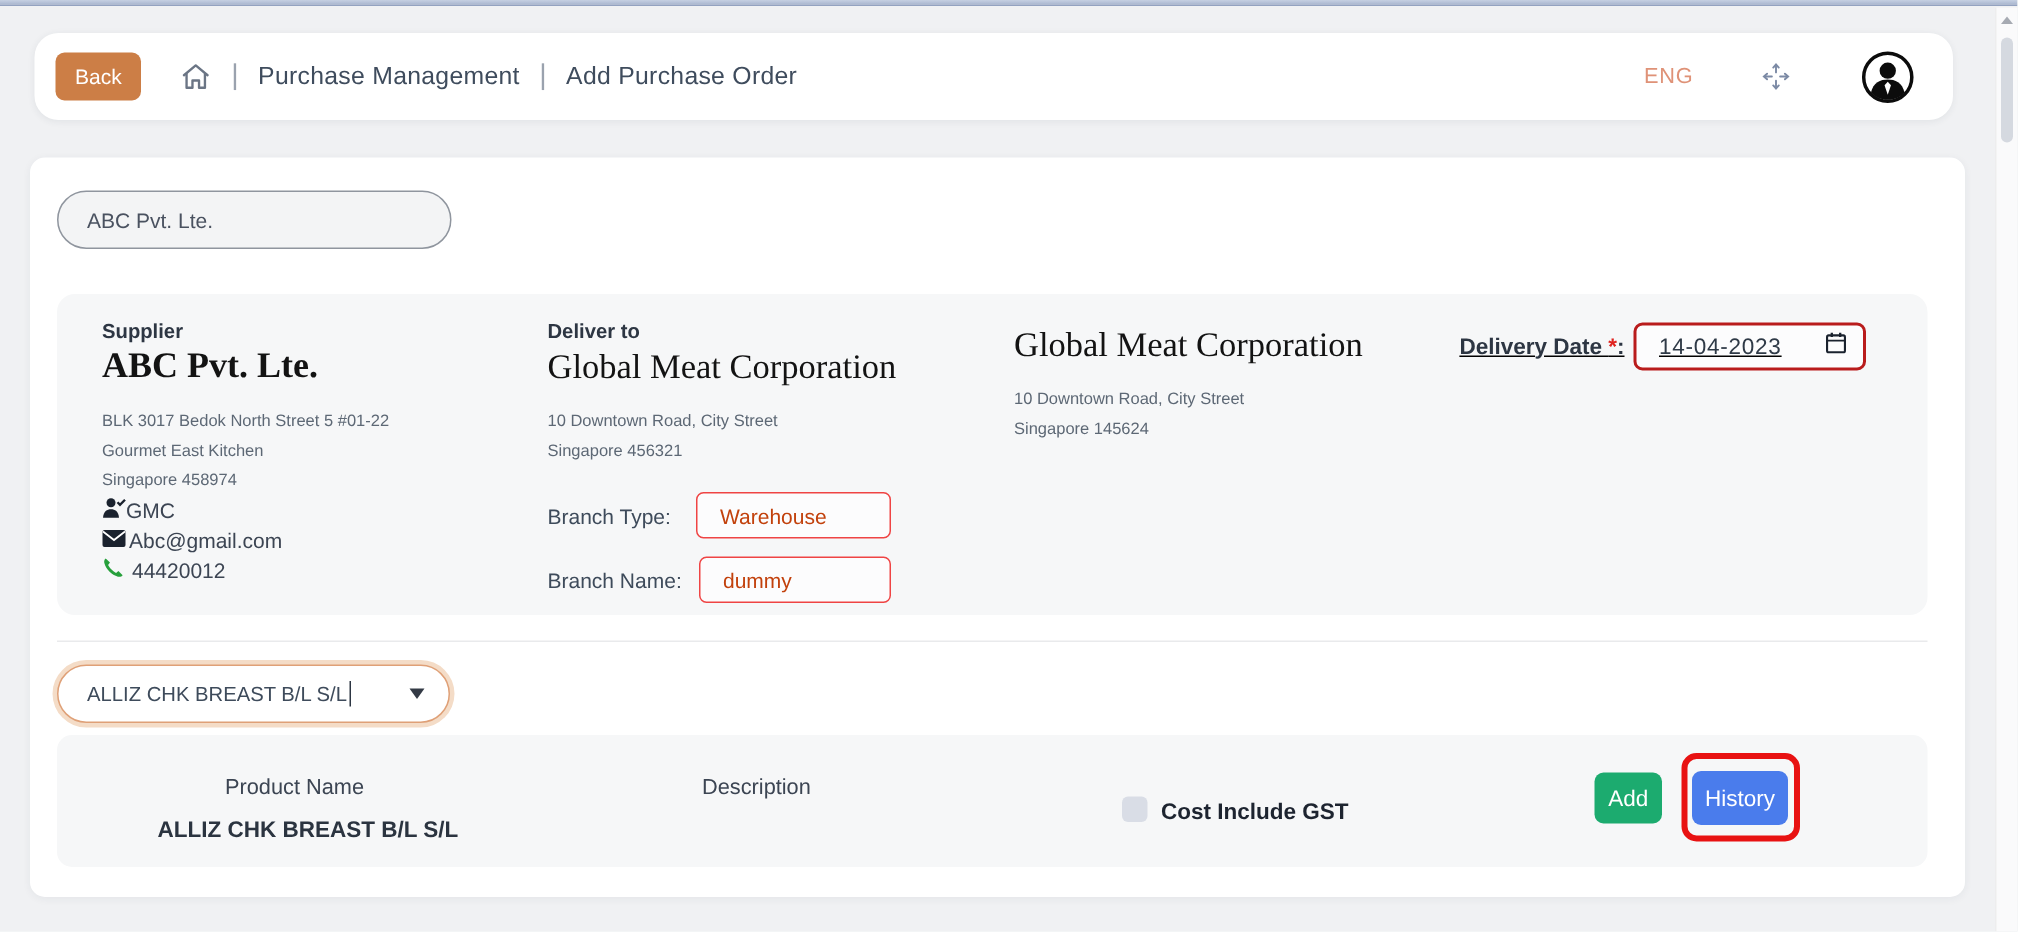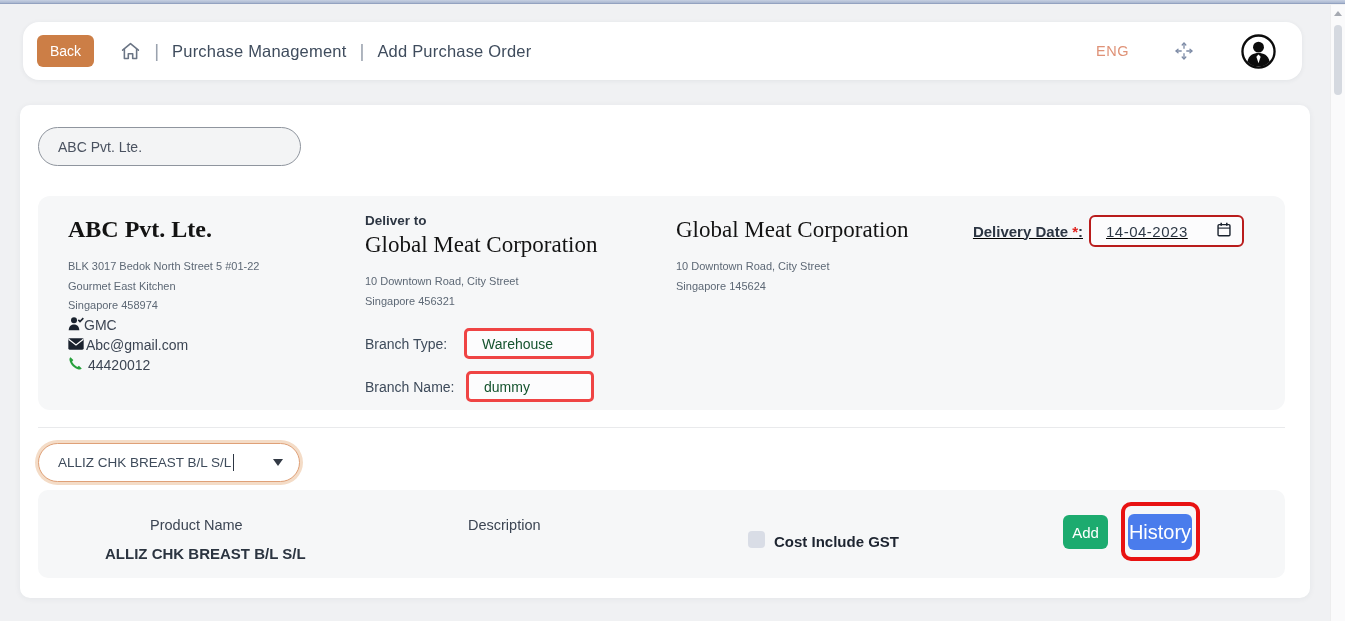--- a/index.html
+++ b/index.html
@@ -52,23 +52,23 @@
 
   .sup-col { position:absolute; left:30px; top:17px; }
   .sup-col .serif-name { font-size:24px; font-weight:bold; margin:3px 0 14px; }
   .icon-row { display:flex; align-items:center; font-size:14px; color:#3c4553; line-height:19.5px; }
   .icon-row svg { flex:0 0 auto; }
 
   .del-col { position:absolute; left:327px; top:17px; }
   .del-col .serif-name, .bil-col .serif-name { font-size:23px; font-weight:normal; margin:4px 0 14px; }
   .branch-row { display:flex; align-items:center; margin-top:12px; }
   .branch-row .b-label { font-size:14px; color:#3e4b5b; width:94px; }
-  .field-box { border:3px solid #ef4444; background:#fcfcfd; border-radius:5px;
+  .field-box { border:1px solid #ef4444; background:#fcfcfd; border-radius:5px;
     height:31px; display:flex; align-items:center; padding-left:15px;
-    font-size:14px; color:#14532d; }
+    font-size:14px; color:#c2410c; }
   .bt-box { width:130px; margin-left:5px; }
   .bn-box { width:128px; margin-left:7px; }
 
   .bil-col { position:absolute; left:638px; top:17px; }
 
   .dd-wrap { position:absolute; top:19px; right:41px; display:flex; align-items:center;text-decoration:underline; }
   .dd-label { font-size:15px; font-weight:bold; color:#2d3643; }
   .req { color:#e0231f; }
   .date-box { width:155px; height:32px; margin-left:6px; border:2px solid #b91c1c;
     background:#fcfcfd; border-radius:6px; display:flex; align-items:center;
@@ -94,21 +94,21 @@
   .ph-desc { left:430px; top:27px; }
   .pr-value { position:absolute; left:67px; top:55px; font-size:15px; font-weight:bold; color:#2b3440; }
   .gst-check { position:absolute; left:710px; top:41px; width:17px; height:17px;
     background:#d9dde6; border-radius:4px; cursor:pointer; }
   .gst-label { position:absolute; left:736px; top:43px; font-size:15px; font-weight:bold; color:#1d2430; }
   .add-btn { position:absolute; left:1025px; top:25px; width:45px; height:34px;
     background:#1cab6f; color:#fff; border:none; border-radius:6px;
     font-size:15px; font-family:inherit; cursor:pointer; }
   .hist-btn { position:absolute; left:1090px; top:24px; width:64px; height:36px;
     background:#4a7cec; color:#fff; border:none; border-radius:6px;
-    font-size:20px; font-family:inherit; cursor:pointer; }
+    font-size:15px; font-family:inherit; cursor:pointer; }
   .annotation { position:absolute; left:1083px; top:12px; width:79px; height:59px;
     border:4px solid #e81212; border-radius:10px; pointer-events:none; }
 </style>
 </head>
 <body>
 
 <div class="top-strip"></div>
 
 <div class="scrollbar">
   <div class="arrow-up"></div>
@@ -145,20 +145,21 @@
   </span>
 </div>
 
 <div class="main-card">
 
   <div class="customer-pill">ABC Pvt. Lte.</div>
 
   <div class="info-section">
 
     <div class="sup-col">
+      <div class="col-label">Supplier</div>
       <div class="serif-name">ABC Pvt. Lte.</div>
       <div class="addr">BLK 3017 Bedok North Street 5 #01-22</div>
       <div class="addr">Gourmet East Kitchen</div>
       <div class="addr">Singapore 458974</div>
       <div class="icon-row">
         <span>
           <svg width="16" height="15" viewBox="0 0 24 22">
             <circle cx="9" cy="6" r="4.5" fill="#1a222e"></circle>
             <path d="M1 21 C1.5 14.5 5 12.5 9 12.5 C13 12.5 16.5 14.5 17 21 Z" fill="#1a222e"></path>
             <path d="M15.5 5.5 L18 8 L23 3" stroke="#1a222e" stroke-width="2.4" fill="none"></path>

